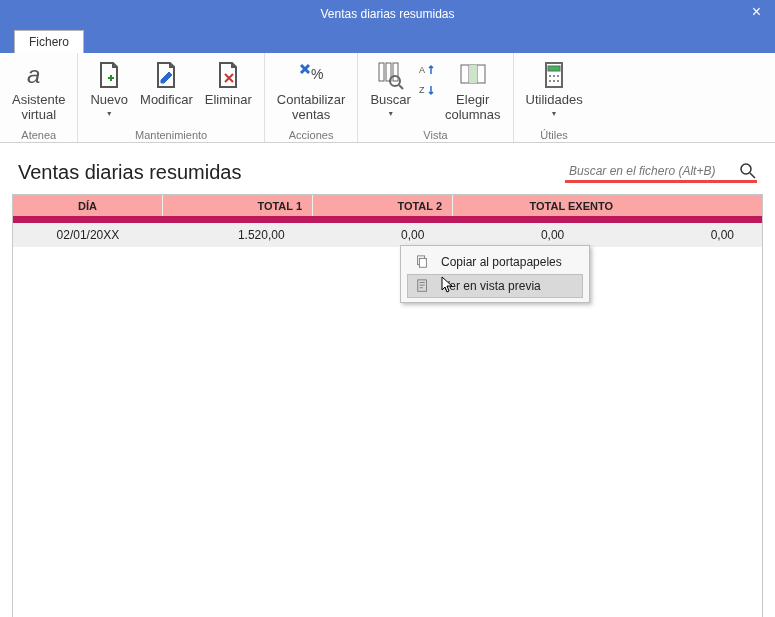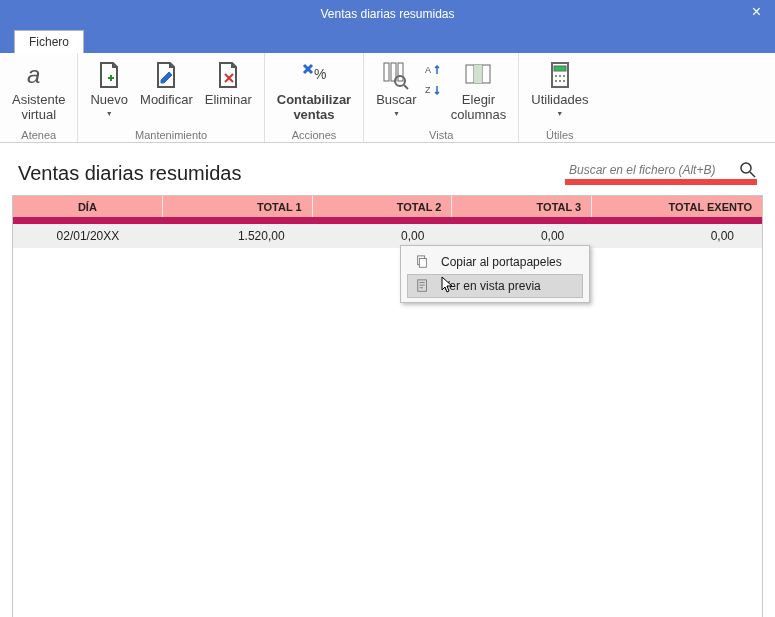--- a/index.html
+++ b/index.html
@@ -16,21 +16,21 @@
     .ribbon-group { display: flex; flex-direction: column; align-items: center; padding: 4px 6px 2px 6px; border-right: 1px solid #e0e0e0; }
     .ribbon-items { display: flex; flex: 1; align-items: flex-start; }
     .ribbon-item { display: flex; flex-direction: column; align-items: center; justify-content: flex-start; padding: 2px 6px; cursor: pointer; text-align: center; min-height: 72px; }
     .ribbon-item .icon { width: 32px; height: 32px; display: flex; align-items: center; justify-content: center; margin-bottom: 2px; }
     .ribbon-item .label { font-size: 13px; color: #444; line-height: 1.15; }
     .ribbon-item .arrow { font-size: 8px; color: #555; margin-top: 1px; }
     .ribbon-group-label { font-size: 11px; color: #777; margin-top: auto; padding-bottom: 14px; }
 
     .content-header { display: flex; align-items: center; justify-content: space-between; padding: 18px 18px 10px 18px; }
     .content-title { font-size: 20px; font-weight: 400; color: #222; }
-    .search-wrap { display: flex; align-items: center; border-bottom: 6px solid #ef4444; }
+    .search-wrap { display: flex; align-items: center; border-bottom: 3px solid #ef4444; }
     .search-input { border: none; outline: none; font-size: 12px; width: 170px; padding: 2px 4px; color: #666; font-style: italic; }
     .search-icon { width: 18px; height: 18px; margin-left: 4px; }
 
     .grid { margin: 0 12px; border: 1px solid #c8c8c8; height: 428px; background: #fff; overflow: hidden; }
     .grid-header { display: flex; background: #fca5a5; border-bottom: 7px solid #be185d; height: 28px; }
     .grid-header .col { font-size: 11px; color: #222; font-weight: 700; display: flex; align-items: center; padding: 0 10px; border-right: 1px solid #eee; }
     .grid-body .row { display: flex; height: 24px; align-items: center; }
     .grid-body .row:nth-child(odd) { background: #efefef; }
     .grid-body .cell { font-size: 12px; color: #222; padding: 0 28px; }
 
@@ -114,21 +114,21 @@
 
   <div class="ribbon-group">
     <div class="ribbon-items">
       <div class="ribbon-item">
         <div class="icon">
           <svg viewBox="0 0 32 32" width="32" height="32">
               <path d="M6 6l8 8m0-8l-8 8" stroke="#2a6acc" stroke-width="3"></path>
               <text x="16" y="20" font-size="14" fill="#444">%</text>
             </svg>
         </div>
-        <div class="label" style="white-space:pre-line;font-weight:bold;">Contabilizar
+        <div class="label" style="white-space:pre-line;">Contabilizar
 ventas</div>
       </div>
     </div>
     <div class="ribbon-group-label">Acciones</div>
   </div>
 
   <div class="ribbon-group">
     <div class="ribbon-items">
       <div class="ribbon-item">
         <div class="icon">
@@ -209,21 +209,20 @@
         </svg>
     </div>
   </div>
 </div>
 
 <div class="grid">
   <div class="grid-header">
     <div class="col col-dia">DÍA</div>
     <div class="col col-t1">TOTAL 1</div>
     <div class="col col-t2">TOTAL 2</div>
-    <div class="col col-t3">TOTAL 3</div>
     <div class="col col-te">TOTAL EXENTO</div>
   </div>
   <div class="grid-body">
     <div class="row">
       <div class="cell col-dia">02/01/20XX</div>
       <div class="cell col-t1">1.520,00</div>
       <div class="cell col-t2">0,00</div>
       <div class="cell col-t3">0,00</div>
       <div class="cell col-te">0,00</div>
     </div>

